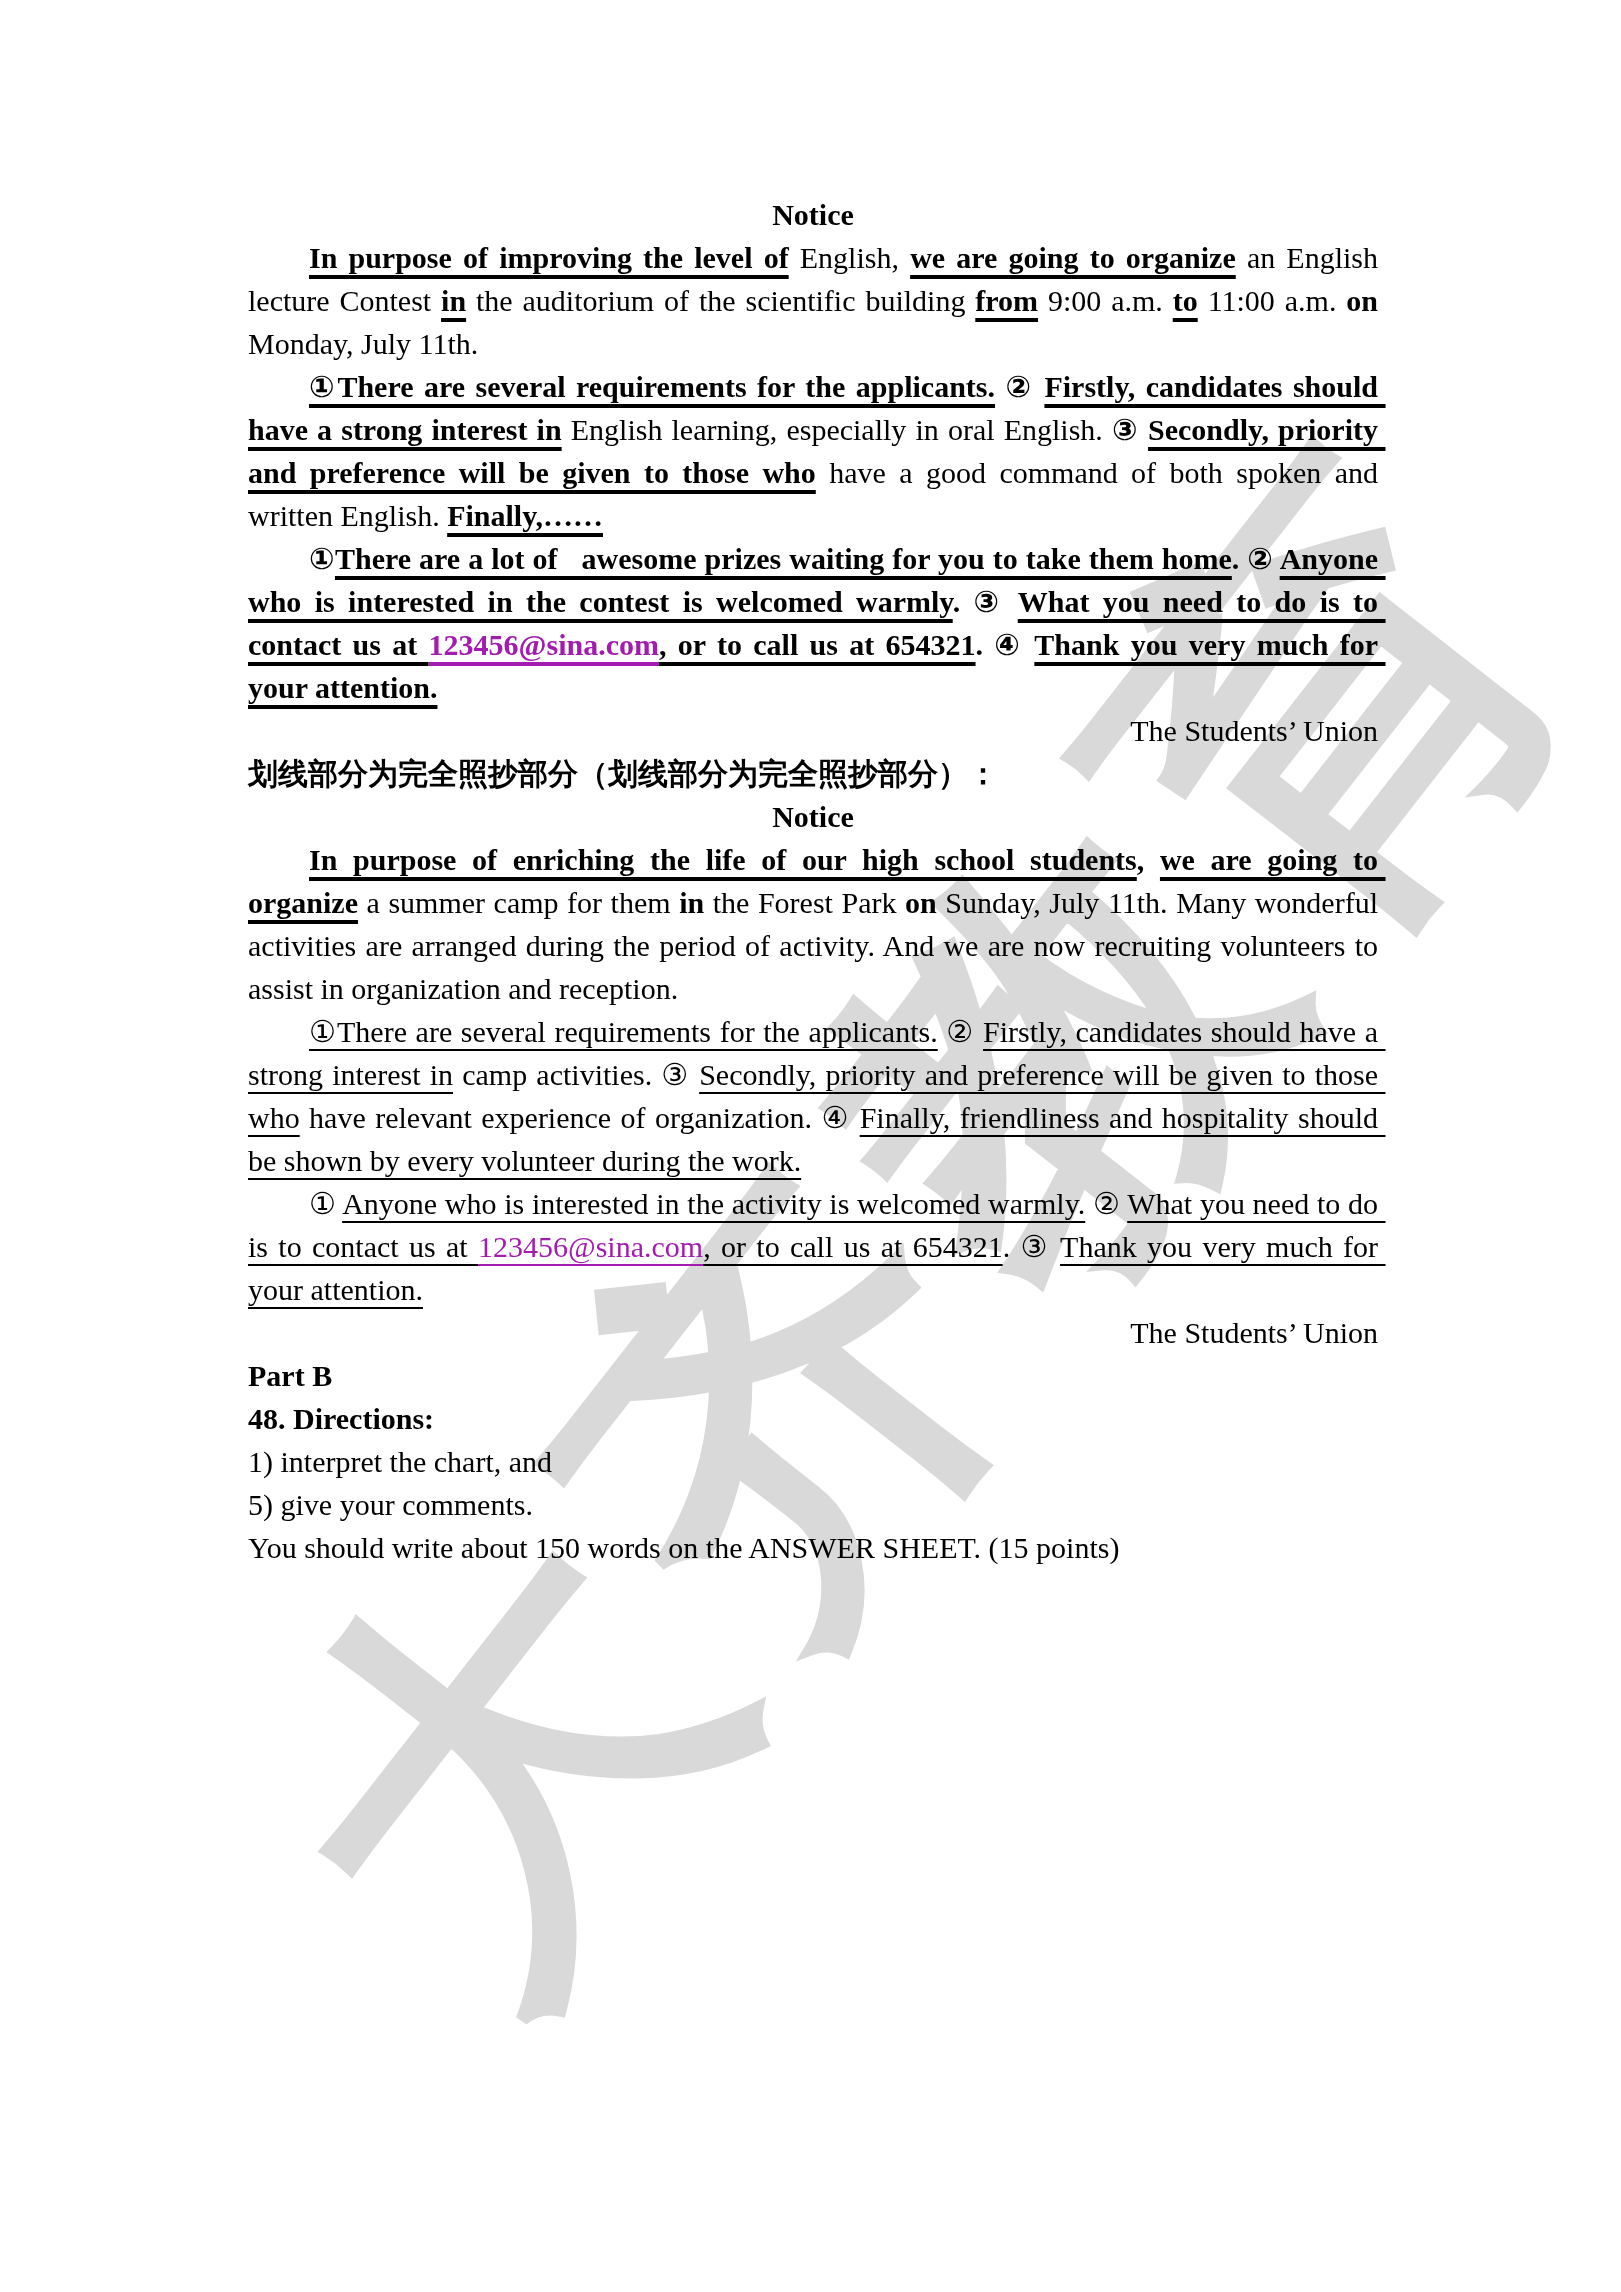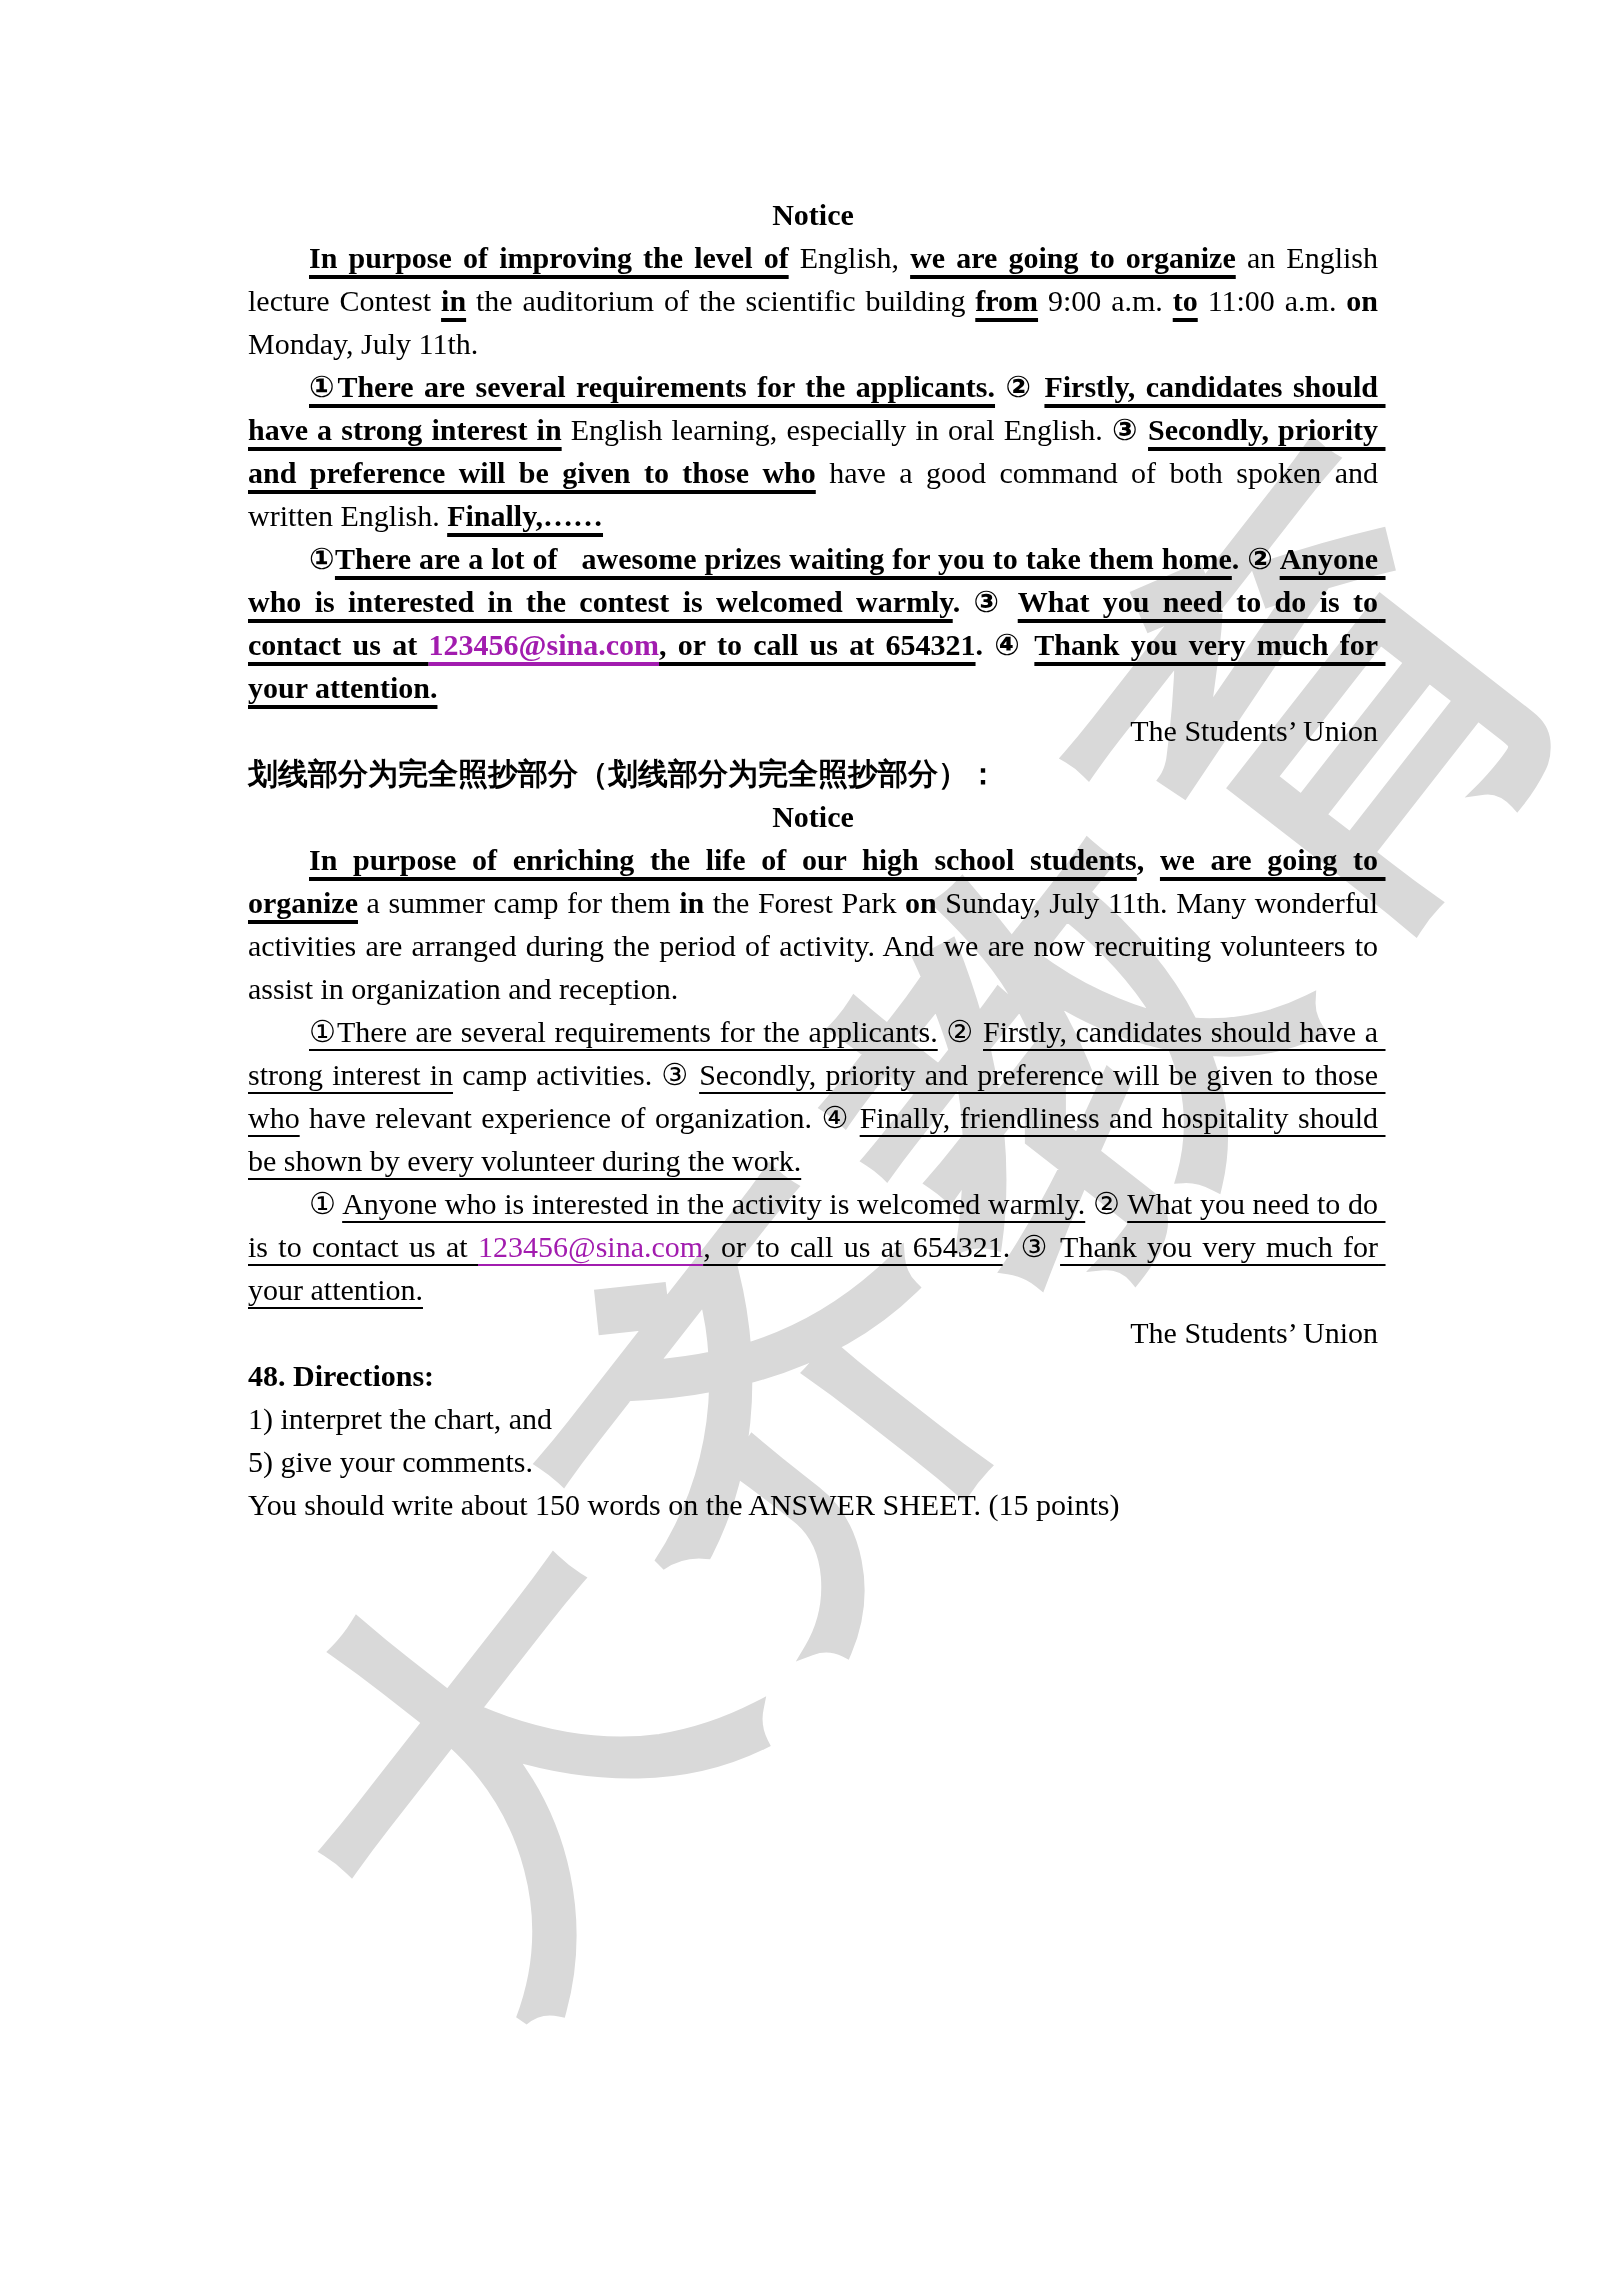--- a/index.html
+++ b/index.html
@@ -44,19 +44,20 @@
       <p class="blk body"><span class="run b u">In purpose of improving the level of</span><span class="run"> English, </span><span class="run b u">we are going to organize</span><span class="run"> an English lecture Contest </span><span class="run b u">in</span><span class="run"> the auditorium of the scientific building </span><span class="run b u">from</span><span class="run"> 9:00 a.m. </span><span class="run b u">to</span><span class="run"> 11:00 a.m. </span><span class="run b">on</span><span class="run"> Monday, July 11th.</span></p>
       <p class="blk body"><span class="run b u">①There are several requirements for the applicants.</span><span class="run b"> ② </span><span class="run b u">Firstly, candidates should have a strong interest in</span><span class="run"> English learning, especially in oral English. </span><span class="run b">③ </span><span class="run b u">Secondly, priority and preference will be given to those who</span><span class="run"> have a good command of both spoken and written English. </span><span class="run b u">Finally,……</span></p>
       <p class="blk body"><span class="run b">①</span><span class="run b u">There are a lot of &nbsp; awesome prizes waiting for you to take them home</span><span class="run b">. </span><span class="run b">② </span><span class="run b u">Anyone who is interested in the contest is welcomed warmly</span><span class="run b">. </span><span class="run b">③ </span><span class="run b u">What you need to do is to contact us at </span><span class="run b u link">123456@sina.com</span><span class="run b u">, or to call us at 654321</span><span class="run b">. </span><span class="run b">④ </span><span class="run b u">Thank you very much for your attention.</span></p>
       <p class="blk sig"><span class="run">The Students’ Union</span></p>
       <p class="blk zh"><span class="run b">划线部分为完全照抄部分（划线部分为完全照抄部分）：</span></p>
       <p class="blk title"><span class="run b">Notice</span></p>
       <p class="blk body"><span class="run b u">In purpose of enriching the life of our high school students</span><span class="run b">, </span><span class="run b u">we are going to organize</span><span class="run"> a summer camp for them </span><span class="run b">in</span><span class="run"> the Forest Park </span><span class="run b">on</span><span class="run"> Sunday, July 11th. Many wonderful activities are arranged during the period of activity. And we are now recruiting volunteers to assist in organization and reception.</span></p>
       <p class="blk body"><span class="run u">①There are several requirements for the applicants.</span><span class="run"> ② </span><span class="run u">Firstly, candidates should have a strong interest in</span><span class="run"> camp activities. </span><span class="run">③ </span><span class="run u">Secondly, priority and preference will be given to those who</span><span class="run"> have relevant experience of organization. </span><span class="run">④ </span><span class="run u">Finally, friendliness and hospitality should be shown by every volunteer during the work.</span></p>
       <p class="blk body"><span class="run">① </span><span class="run u">Anyone who is interested in the activity is welcomed warmly.</span><span class="run"> ② </span><span class="run u">What you need to do is to contact us at </span><span class="run u link">123456@sina.com</span><span class="run u">, or to call us at 654321</span><span class="run">. </span><span class="run">③ </span><span class="run u">Thank you very much for your attention.</span></p>
       <p class="blk sig"><span class="run">The Students’ Union</span></p>
+      <p class="blk bold"><span class="run b">Part B</span></p>
       <p class="blk bold"><span class="run b">48. Directions:</span></p>
       <p class="blk list"><span class="run">1) interpret the chart, and</span></p>
       <p class="blk list"><span class="run">5) give your comments.</span></p>
       <p class="blk plain"><span class="run">You should write about 150 words on the ANSWER SHEET. (15 points)</span></p>
     </div>
 </div>
 
 
 </body></html>

